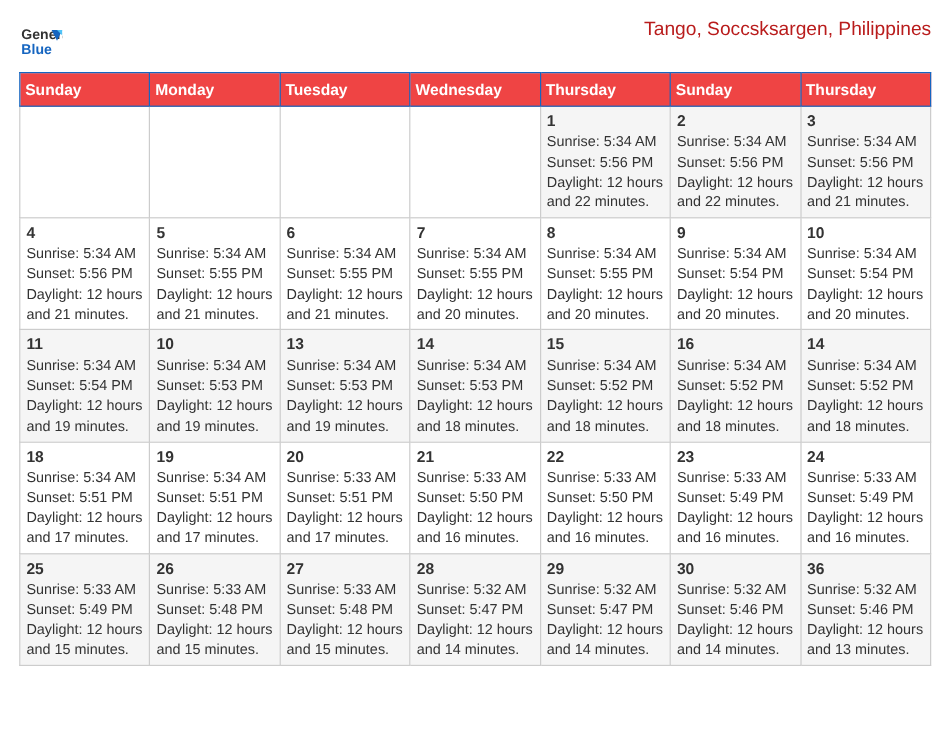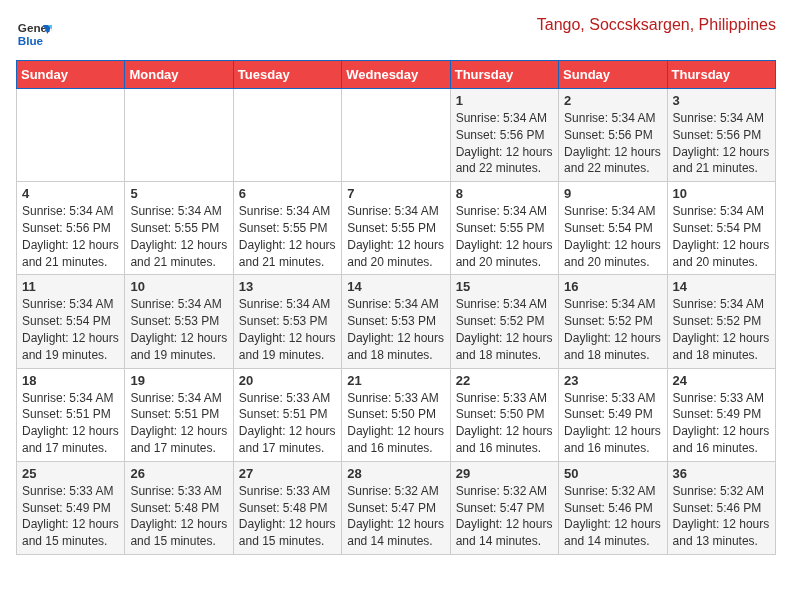--- a/index.html
+++ b/index.html
@@ -316,21 +316,21 @@
 and 14 minutes.</div>
         </td>
         <td>
           <div class="day-num">29</div>
           <div class="day-info" style="white-space: pre-line;">Sunrise: 5:32 AM
 Sunset: 5:47 PM
 Daylight: 12 hours
 and 14 minutes.</div>
         </td>
         <td>
-          <div class="day-num">50</div>
+          <div class="day-num">30</div>
           <div class="day-info" style="white-space: pre-line;">Sunrise: 5:32 AM
 Sunset: 5:46 PM
 Daylight: 12 hours
 and 14 minutes.</div>
         </td>
         <td>
           <div class="day-num">36</div>
           <div class="day-info" style="white-space: pre-line;">Sunrise: 5:32 AM
 Sunset: 5:46 PM
 Daylight: 12 hours

